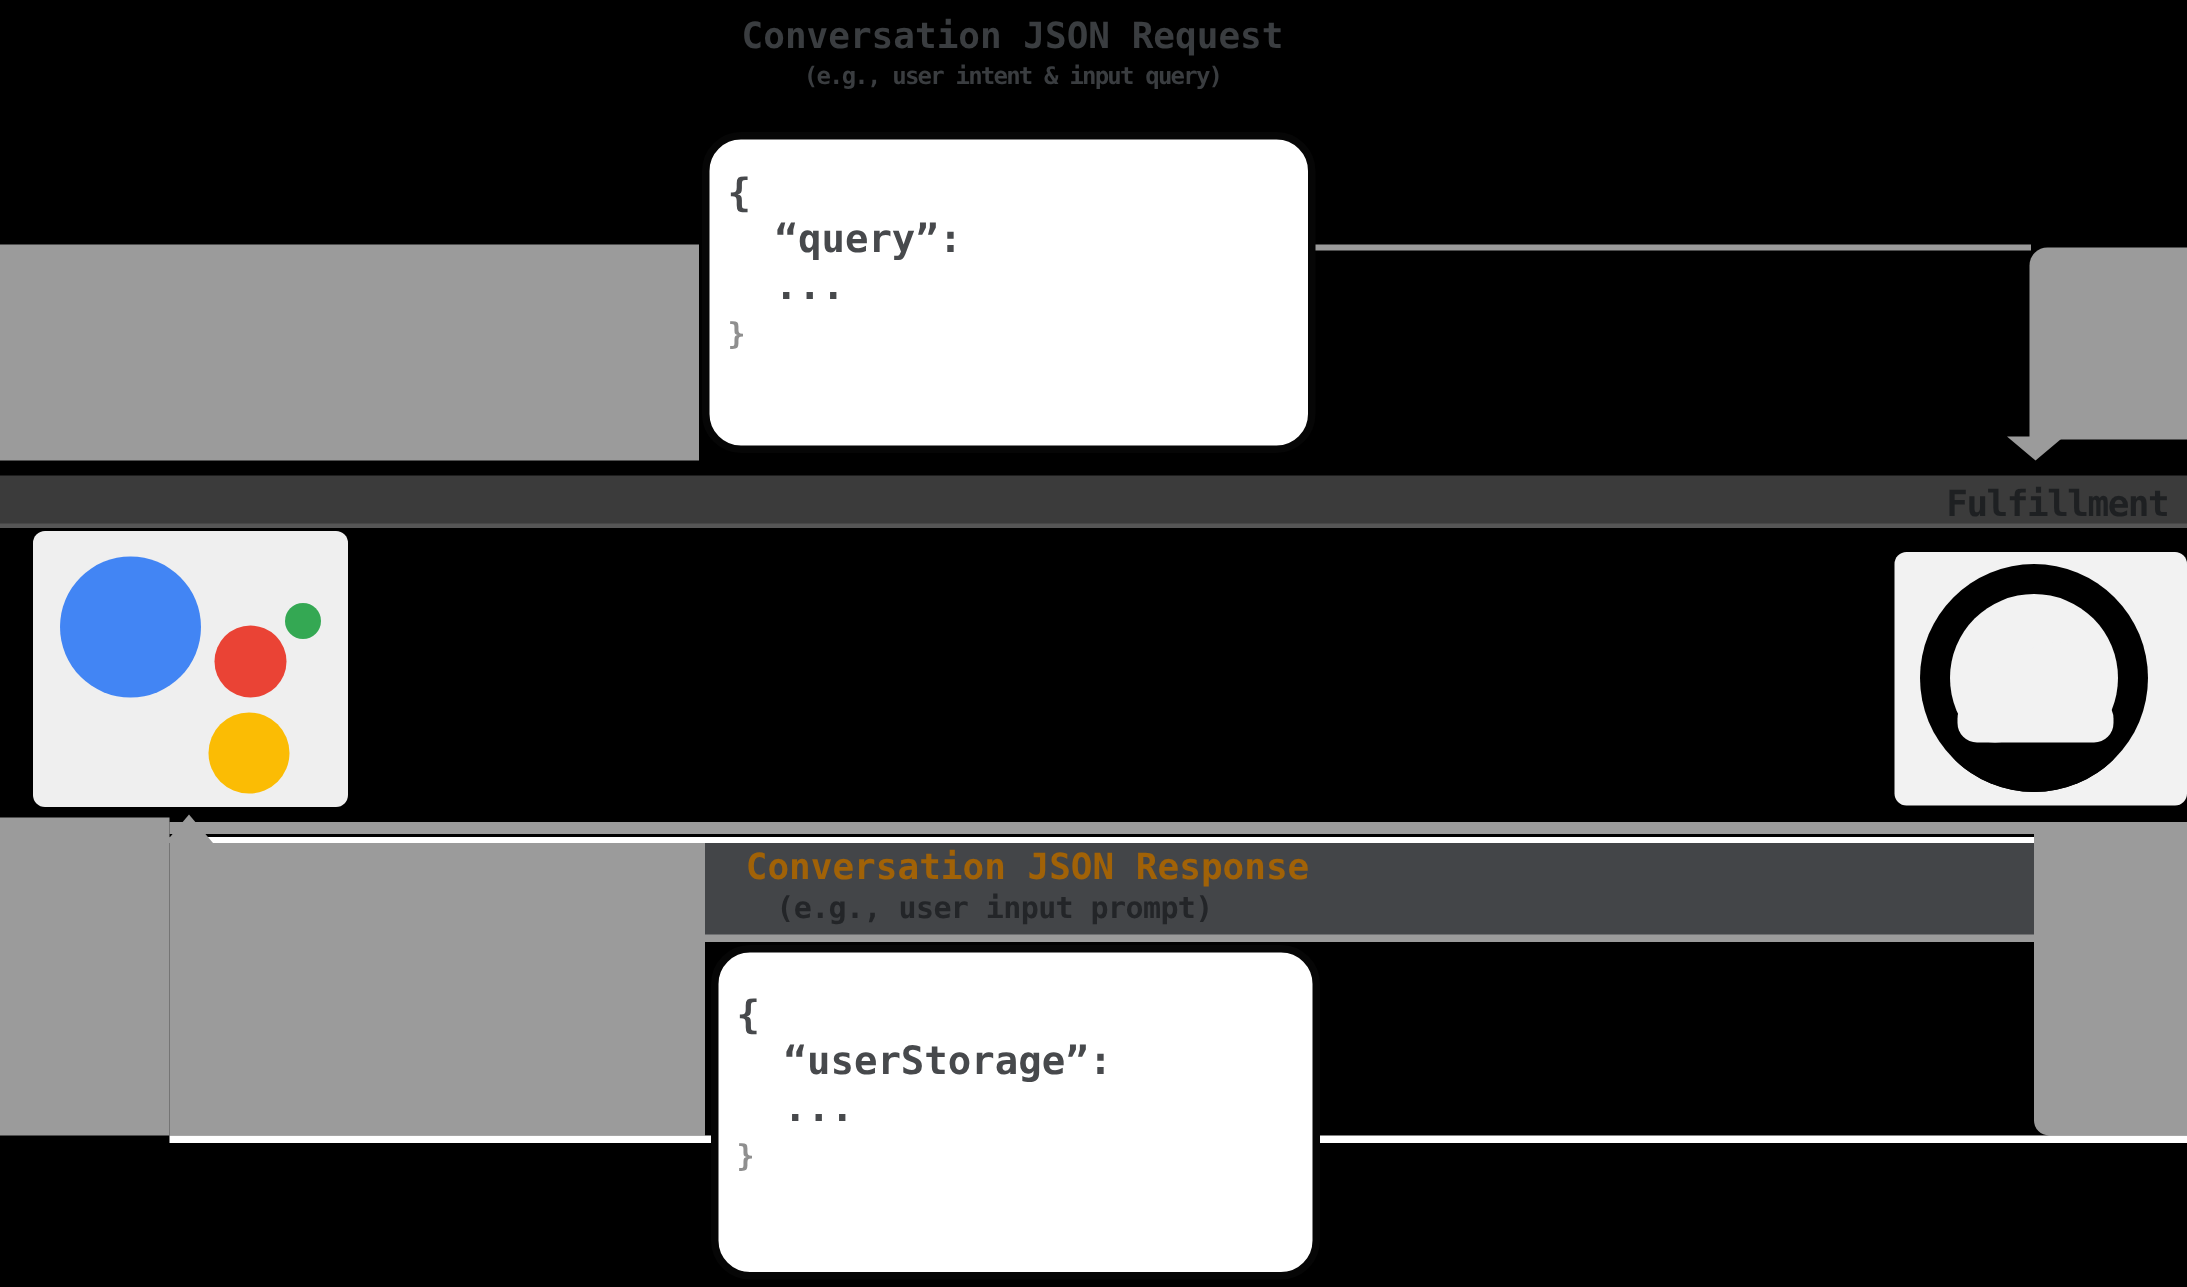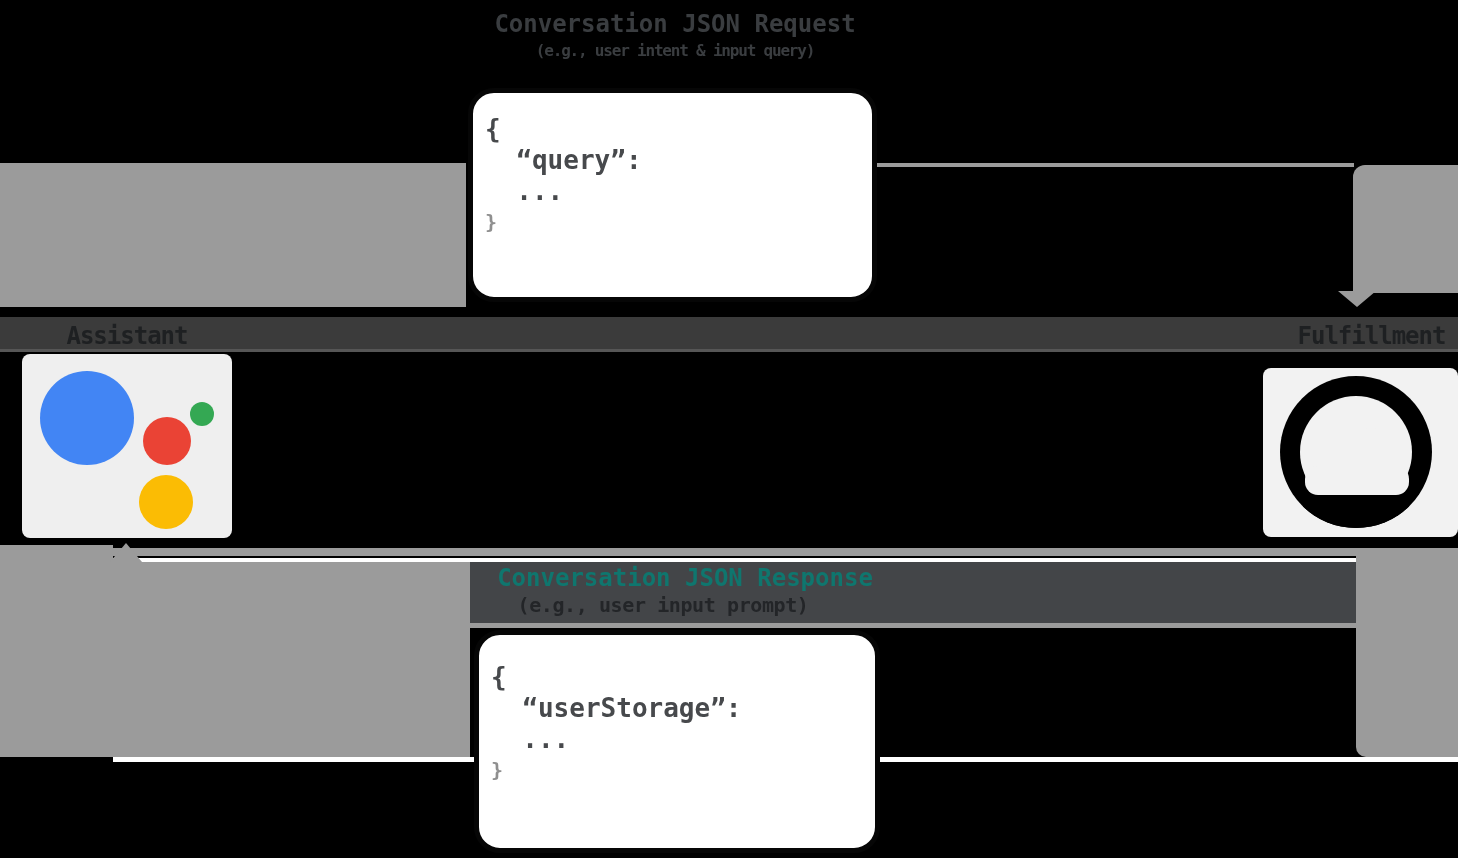--- a/index.html
+++ b/index.html
@@ -28,21 +28,21 @@
   
   .band-labels{left:0;top:317px;width:1458px;height:35px;background:#3b3b3b;}
   .band-labels-line{left:0;top:349px;width:1458px;height:3px;background:#565656;}
   .actor-label{top:322px;height:26px;text-align:center;font-size:24px;font-weight:bold;color:#1e2022;letter-spacing:-1px;}
   .label-assistant{left:22px;width:210px;}
   .label-fulfillment{left:1274px;width:195px;}
   
   .cap{text-align:center;font-weight:bold;white-space:nowrap;}
   .cap-req-title{left:420px;top:10px;width:510px;font-size:24px;color:#3a3d40;}
   .cap-req-sub{left:420px;top:41px;width:510px;font-size:16px;color:#3a3d40;letter-spacing:-1.2px;}
-  .cap-res-title{left:430px;top:564px;width:510px;font-size:24px;color:#0f766e;}
+  .cap-res-title{left:430px;top:564px;width:510px;font-size:24px;color:#a16207;}
   .cap-res-sub{left:408px;top:593px;width:510px;font-size:20px;color:#232528;letter-spacing:-0.4px;}
   
   .bubble{box-sizing:border-box;background:#fff;border:5px solid #060606;border-radius:26px;}
   .box-request{left:468px;top:88px;width:409px;height:214px;}
   .box-response{left:474px;top:630px;width:406px;height:223px;}
   .code{position:absolute;left:12px;top:0;margin:0;white-space:pre;
     font-family:"DejaVu Sans Mono","Liberation Mono",monospace;
     font-size:26px;font-weight:bold;line-height:31px;color:#47494c;}
   .box-request .code{top:21px;}
   .box-response .code{top:27px;}
@@ -69,21 +69,20 @@
   <div class="abs gray top-line"></div>
   <div class="abs gray top-vbar"></div>
   <div class="abs top-arrowhead"></div>
 
   <div class="abs bubble box-request">
     <pre class="code"><div>{</div><div>  “query”:</div><div>  ...</div><div>}</div></pre>
   </div>
 
   <div class="abs band-labels"></div>
   <div class="abs band-labels-line"></div>
-  <div class="abs actor-label label-assistant">Assistant</div>
   <div class="abs actor-label label-fulfillment">Fulfillment</div>
 
   <div class="abs card card-assistant"></div>
   <div>
     <div class="abs dot dot-blue"></div>
     <div class="abs dot dot-red"></div>
     <div class="abs dot dot-green"></div>
     <div class="abs dot dot-yellow"></div>
   </div>
 

